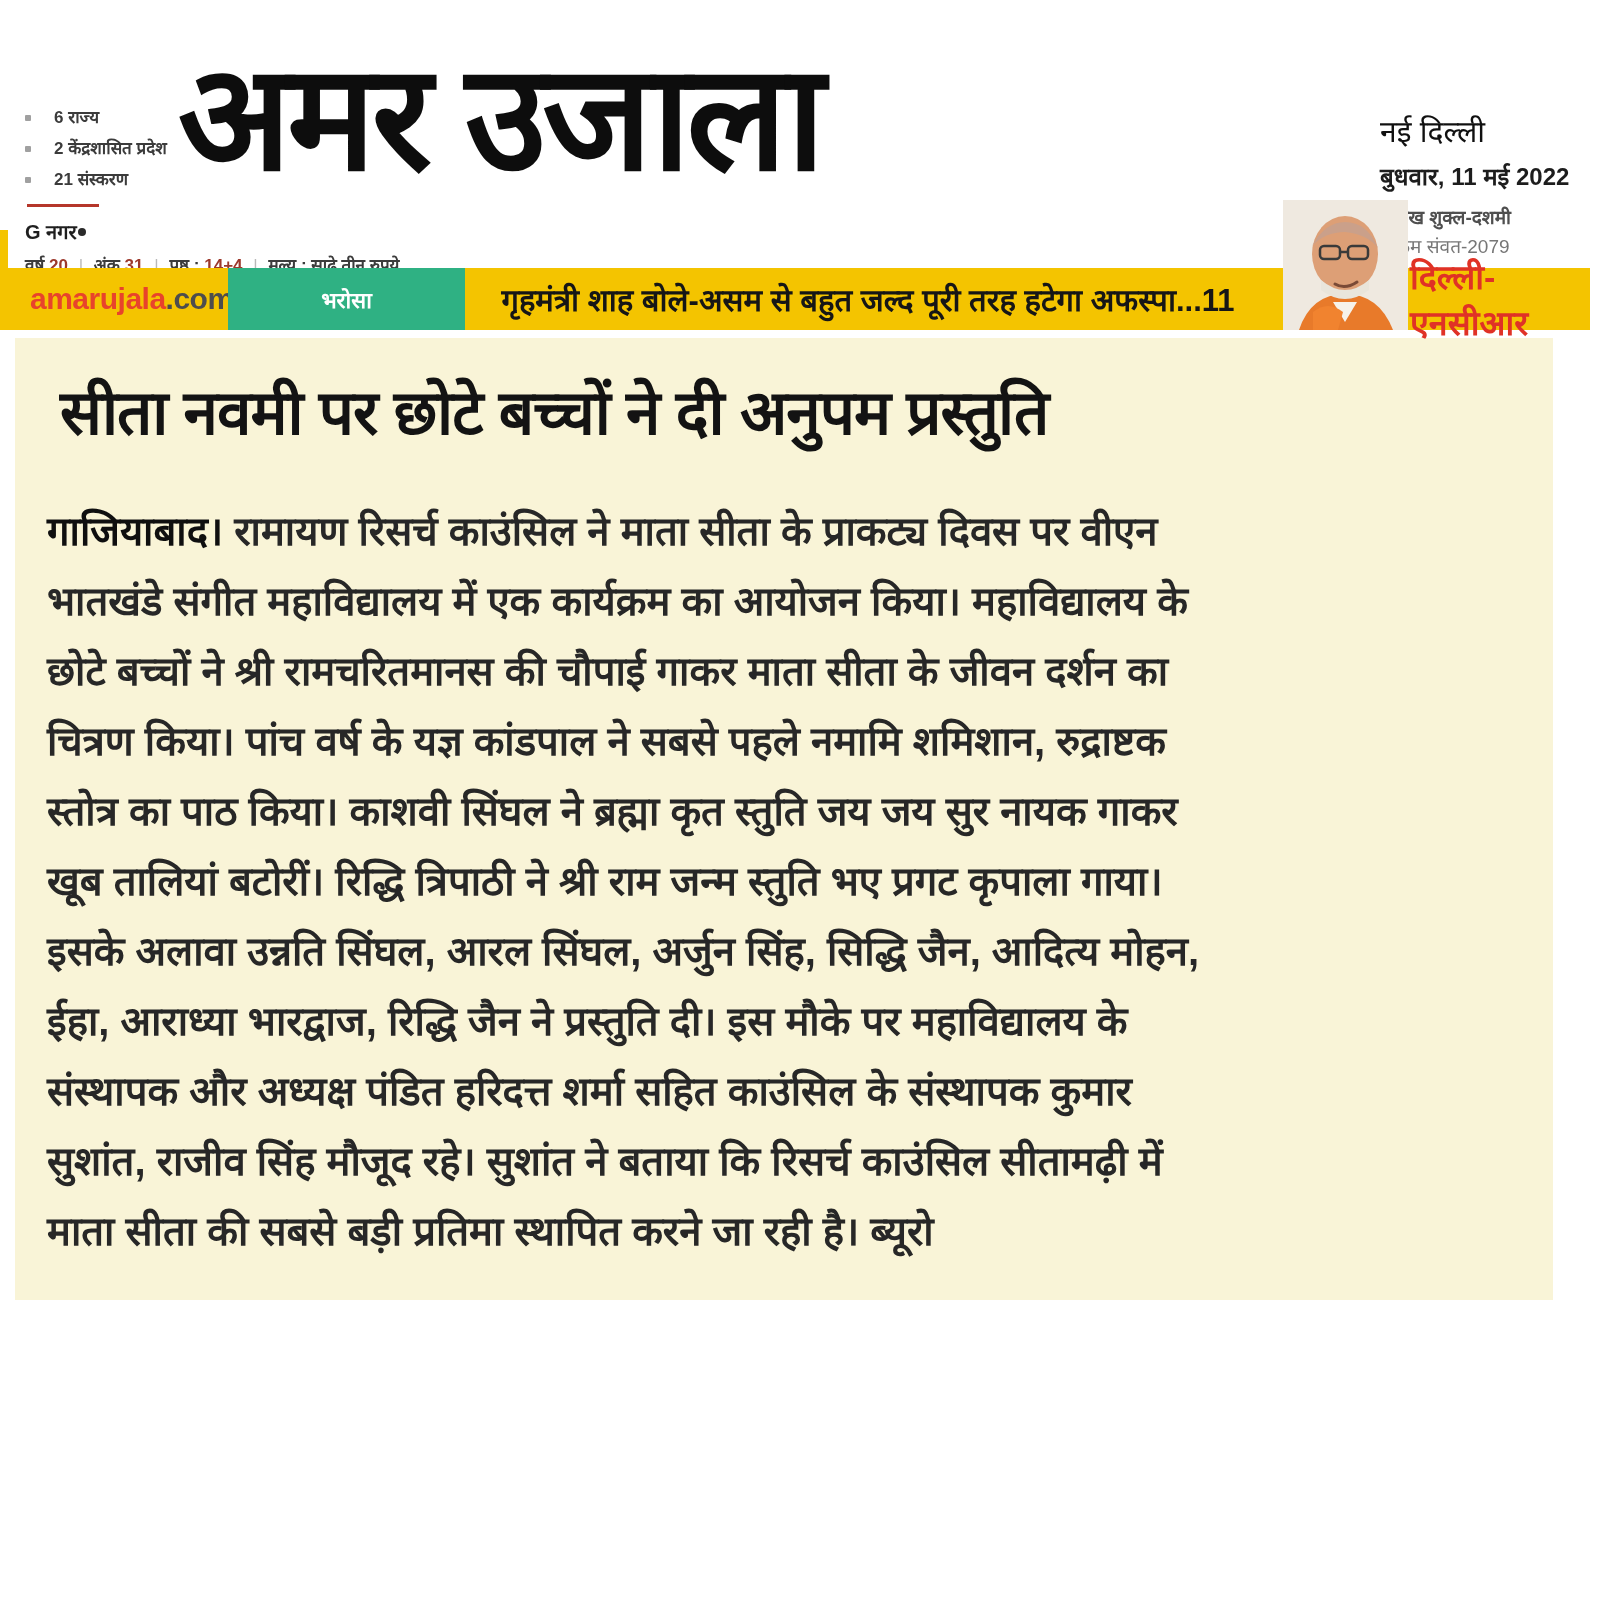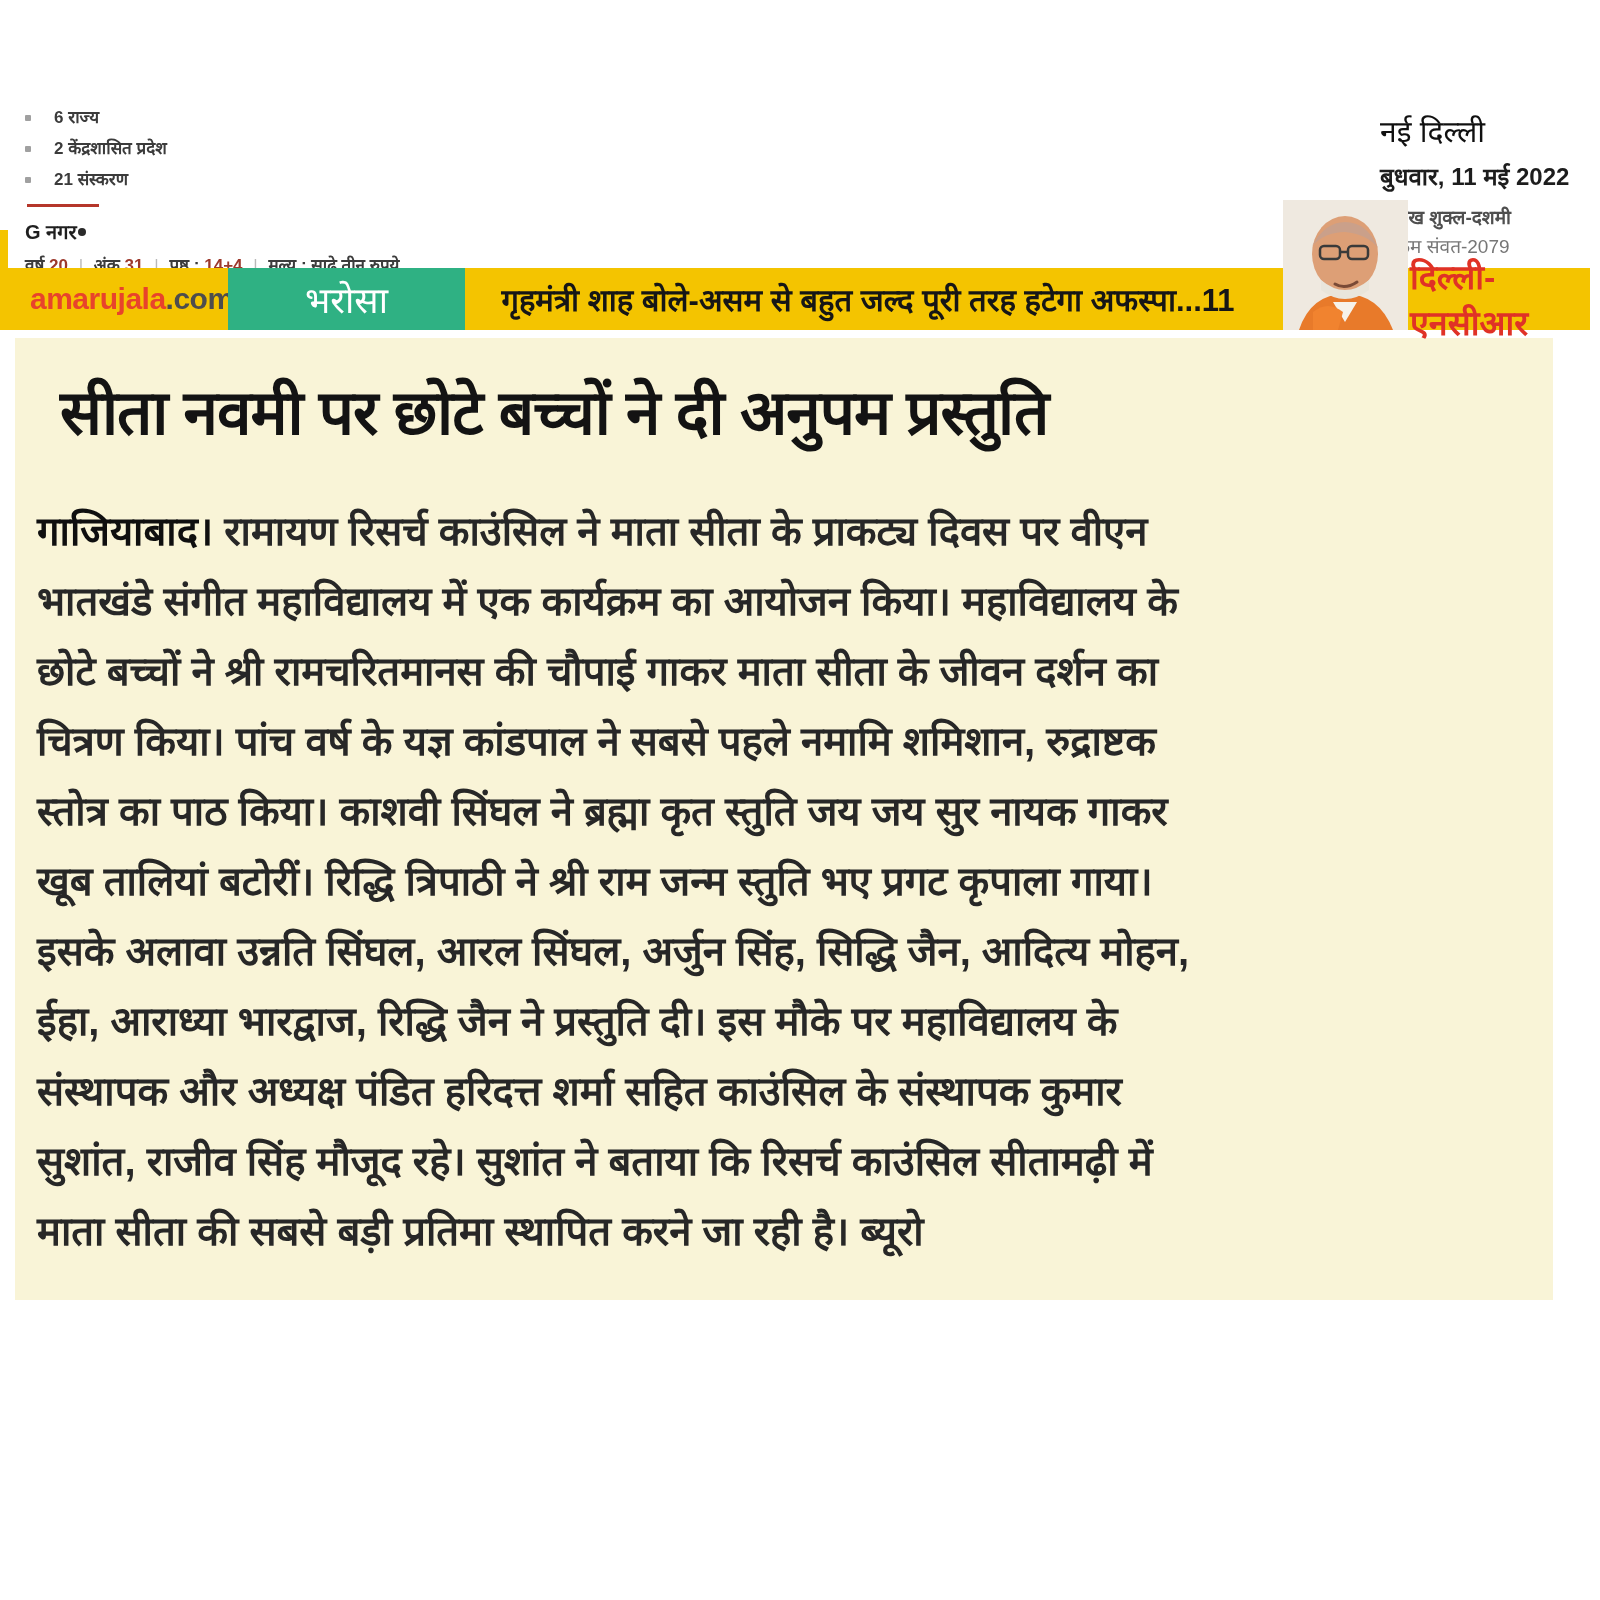--- a/index.html
+++ b/index.html
@@ -35,43 +35,44 @@
 
   
   .left-sliver { position:absolute; left:0; top:230px; width:8px; height:40px; background:#f4c400; }
   .ticker { position:absolute; left:0; top:268px; width:1590px; height:62px; background:#f4c400; z-index:1; }
   .website { position:absolute; left:30px; top:0; height:62px; display:flex; align-items:center;
     font-size:30px; font-weight:bold; letter-spacing:-0.5px; }
   .website .name { color:#e8432b; }
   .website .tld  { color:#4d4d4d; }
   .tagline-box { position:absolute; left:228px; top:0; width:237px; height:62px;
     background:#2fb183; display:flex; align-items:center; justify-content:center; }
-  .tagline { color:#ffffff; font-size:36px; font-weight:normal; }
+  .tagline { color:#ffffff; font-size:22px; font-weight:bold; }
   .ticker-headline { position:absolute; left:468px; top:0; width:800px; height:62px;
     display:flex; align-items:center; justify-content:center;
     font-size:31px; font-weight:800; color:#161616; white-space:nowrap; }
   .region { position:absolute; left:1410px; top:0; width:178px; height:62px;
     display:flex; align-items:center; font-size:34px; font-weight:800; color:#e03226; }
 
   .photo { position:absolute; left:1283px; top:200px; width:125px; height:130px; z-index:2; }
 
   
   .article { position:absolute; left:15px; top:338px; width:1538px; height:962px; background:#f9f4d7; }
   .article-headline { position:absolute; left:45px; top:30px; width:1460px;
     font-size:62px; font-weight:800; color:#131313; letter-spacing:-1px; white-space:nowrap; }
-  .article-body { position:absolute; left:22px; top:158px; width:1480px;
+  .article-body { position:absolute; left:32px; top:158px; width:1480px;
     font-size:40px; line-height:70px; font-weight:600; color:#272727; }
   .article-body .bline { white-space:nowrap; }
   .dateline { font-weight:800; color:#0f0f0f; }
 </style>
 </head>
 <body>
 
 <div class="page">
 
+  <div class="masthead-title">अमर उजाला</div>
 
   <div class="left-info">
     <div class="bullet-line">
       <span class="bullet-dot"></span>
       <span>6 राज्य</span>
     </div>
     <div class="bullet-line">
       <span class="bullet-dot"></span>
       <span>2 केंद्रशासित प्रदेश</span>
     </div>

